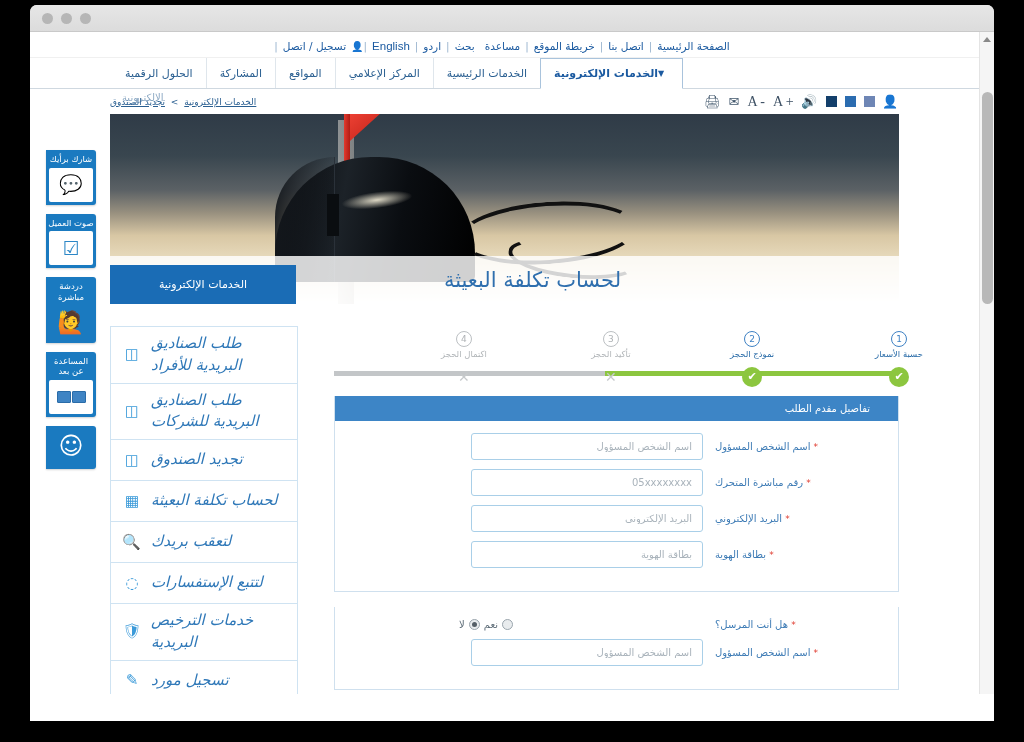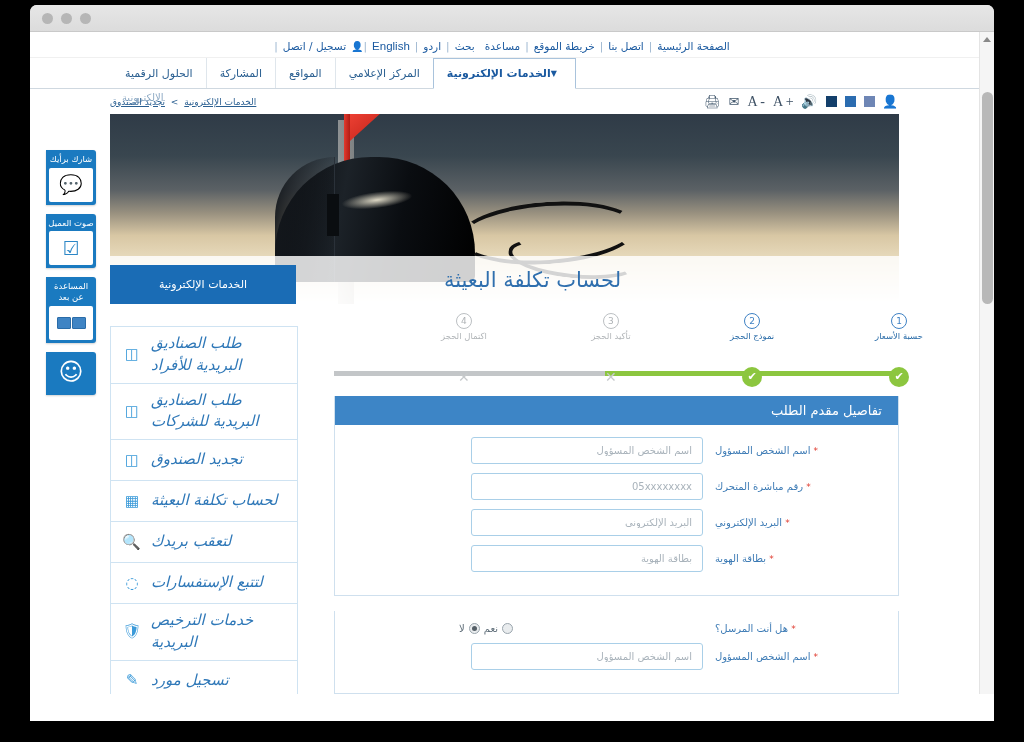--- a/index.html
+++ b/index.html
@@ -299,21 +299,21 @@
     transform: translateX(50%);
   }
   .step .num {
     display: inline-block;
     width: 16px; height: 16px; line-height: 15px;
     border: 1px solid #3f82c4;
     border-radius: 50%;
     font-size: 9px; color: #3f82c4;
     margin-bottom: 2px;
   }
-  .step .lbl { font-size: 8.5px; color: #2a6ca8; display: block; margin-bottom: 23px; }
+  .step .lbl { font-size: 8.5px; color: #2a6ca8; display: block; margin-bottom: 5px; }
   .step .mark {
     width: 20px; height: 20px; border-radius: 50%;
     background: #8cc63f; color: #fff;
     font-size: 11px; line-height: 20px;
     margin: 0 auto; position: relative; bottom: -3px;
   }
   .step.inactive .num { border-color: #bcc0c3; color: #aeb2b5; }
   .step.inactive .lbl { color: #b1b5b8; }
   .step.inactive .mark {
     background: transparent; color: #c6c9cb; font-size: 14px;
@@ -322,22 +322,22 @@
   
   .panel {
     border: 1px solid #cfe0ee;
     border-top: none;
     margin-bottom: 15px;
     background: #fff;
   }
   .panel-head {
     background: #3d85c6;
     color: #fff;
-    font-size: 13px;
-    padding: 7px 16px;
+    font-size: 10px;
+    padding: 7px 28px;
     text-align: right;
   }
   .panel-body { padding: 12px 10px 14px 10px; }
   .field-row {
     display: flex;
     flex-direction: row;
     align-items: center;
     margin-bottom: 9px;
   }
   .field-label {
@@ -492,20 +492,23 @@
         <span class="u-item">تسجيل / اتصل</span>
         <span class="sep">|</span>
       </div>
 
       <div id="mainnav">
         <div class="navtab active">
           <span class="chev">▼</span>
           <span>الخدمات الإلكترونية</span>
         </div>
         <div class="navtab">
+          <span>الخدمات الرئيسية</span>
+        </div>
+        <div class="navtab">
           <span>المركز الإعلامي</span>
         </div>
         <div class="navtab">
           <span>المواقع</span>
         </div>
         <div class="navtab">
           <span>المشاركة</span>
         </div>
         <div class="navtab">
           <span>الحلول الرقمية</span>
@@ -704,20 +707,24 @@
 
       <div id="floaters">
         <div class="floater">
           <div class="f-cap">شارك برأيك</div>
           <div class="f-ico">💬</div>
         </div>
         <div class="floater">
           <div class="f-cap">صوت العميل</div>
           <div class="f-ico">☑</div>
         </div>
+        <div class="floater avatar">
+          <div class="f-cap">دردشة مباشرة</div>
+          <div class="f-ico">🙋</div>
+        </div>
         <div class="floater">
           <div class="f-cap">المساعدة عن بعد</div>
           <div class="f-ico">
             <span class="mini-screens">
                 <i></i>
                 <i></i>
               </span>
           </div>
         </div>
         <div class="floater smiley">

